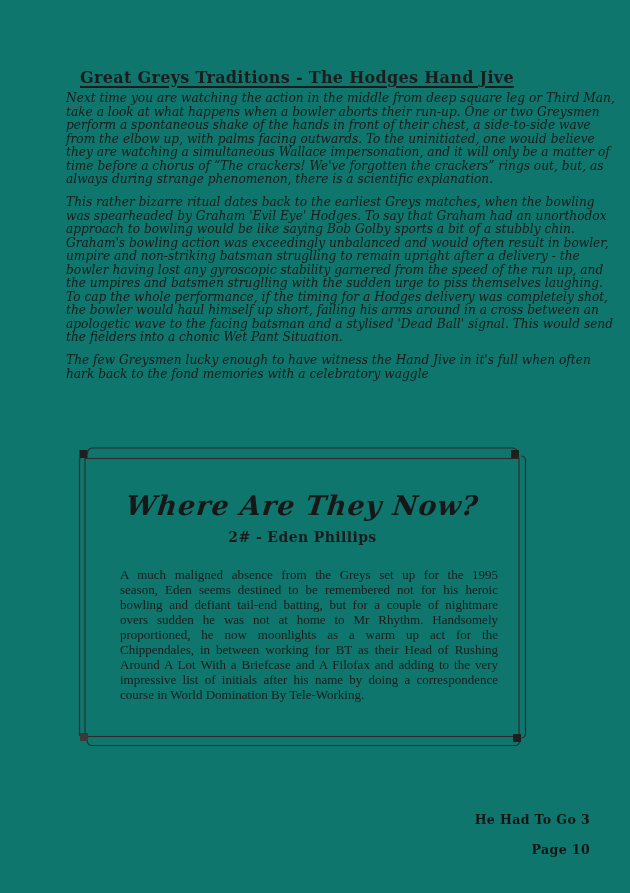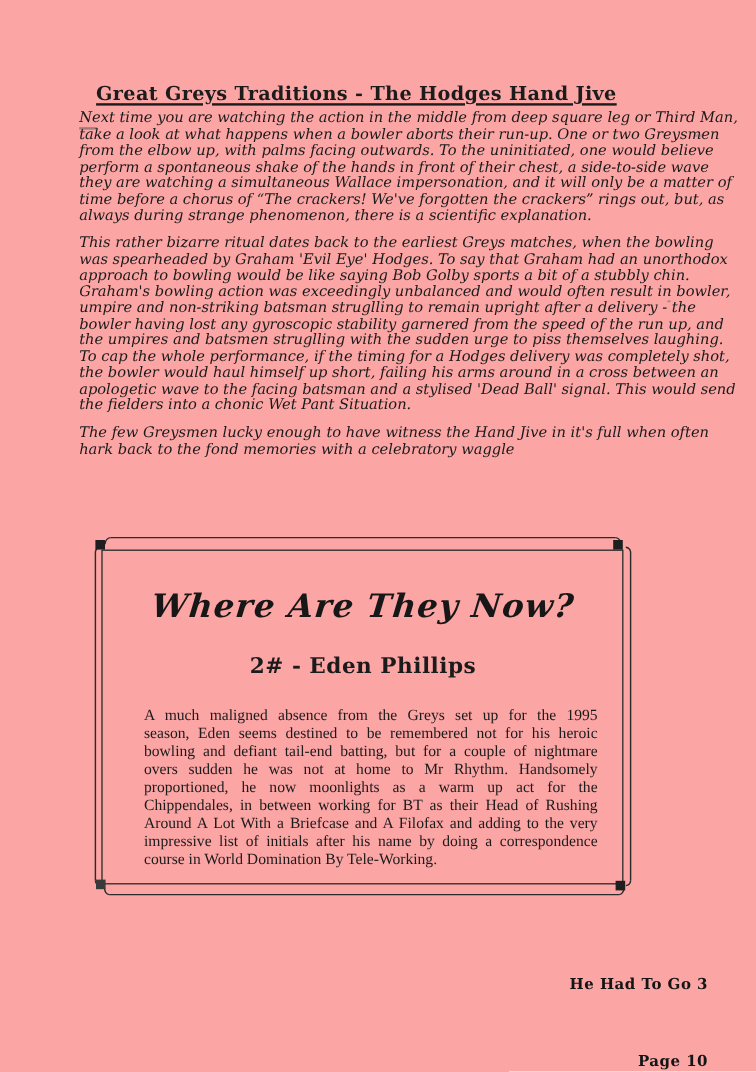--- a/index.html
+++ b/index.html
@@ -1,18 +1,18 @@
 <!DOCTYPE html>
 <html><head>
 <meta charset="utf-8">
 <style>
   html,body { margin:0; padding:0; background:#ffffff; }
   .page {
     position:relative; width:630px; height:893px;
-    background:#fca5a5; color:#1c1c1c; overflow:hidden;
+    background:#0f766e; color:#1c1c1c; overflow:hidden;
     font-family:"DejaVu Serif", serif;
   }
   
   .title {
     position:absolute; top:57px; left:0; width:594px;
     text-align:center; font-size:16px; font-weight:bold;
     letter-spacing:0.3px;
     text-decoration:underline;
     text-decoration-thickness:1.5px;
     text-underline-offset:3px;
@@ -28,56 +28,56 @@
   .cert-box { position:absolute; left:78px; top:446px; width:449px; height:302px; }
   .cert-box svg { position:absolute; left:0; top:0; }
   .box-content { position:absolute; left:0; top:0; width:449px; height:302px; }
   .script-heading {
     margin-top:44px; text-align:center;
     font-family:"DejaVu Serif", serif;
     font-style:italic; font-weight:bold; font-size:27px;
     transform:skewX(-6deg); letter-spacing:1px; color:#171717;
   }
   .sub-heading {
-    margin-top:24px; text-align:center;
-    font-size:18px; font-weight:bold; letter-spacing:0.4px; color:#1b1b1b;
+    margin-top:8px; text-align:center;
+    font-size:14px; font-weight:bold; letter-spacing:0.4px; color:#1b1b1b;
   }
   .box-par {
     margin:22px 8px 0 42px; width:378px;
     font-family:"Liberation Serif", serif;
     font-size:13px; line-height:15px; color:#1b1b1b;
   }
   .box-par .tline { text-align:justify; text-align-last:justify; }
   .box-par .tline:last-child { text-align-last:left; }
   
   .footer-line {
     position:absolute; left:0; width:590px; text-align:right;
     font-size:12.5px; font-weight:bold; letter-spacing:0.4px; color:#151515;
   }
   .footer-title { top:812px; }
-  .page-number  { top:876px; }
+  .page-number  { top:842px; }
   
   .artifact { position:absolute; background:#555; opacity:0.55; }
   .art-1 { left:66px;  top:106px; width:15px; height:1.5px; }
   .art-2 { left:579px; top:112px; width:7px;  height:1.5px; opacity:0.3; }
   .art-3 { left:556px; top:250px; width:3px;  height:2px; border-radius:50%; opacity:0.35; }
 </style>
 </head>
 <body>
 
 <div class="page">
 
   <h1 class="title">Great Greys Traditions - The Hodges Hand Jive</h1>
 
   <div class="article">
     <div class="para">
         <div class="tline">Next time you are watching the action in the middle from deep square leg or Third Man,</div>
         <div class="tline">take a look at what happens when a bowler aborts their run-up. One or two Greysmen</div>
+        <div class="tline">perform a spontaneous shake of the hands in front of their chest, a side-to-side wave</div>
         <div class="tline">from the elbow up, with palms facing outwards. To the uninitiated, one would believe</div>
-        <div class="tline">perform a spontaneous shake of the hands in front of their chest, a side-to-side wave</div>
         <div class="tline">they are watching a simultaneous Wallace impersonation, and it will only be a matter of</div>
         <div class="tline">time before a chorus of “The crackers! We've forgotten the crackers” rings out, but, as</div>
         <div class="tline">always during strange phenomenon, there is a scientific explanation.</div>
       </div>
     <div class="para">
         <div class="tline">This rather bizarre ritual dates back to the earliest Greys matches, when the bowling</div>
         <div class="tline">was spearheaded by Graham 'Evil Eye' Hodges. To say that Graham had an unorthodox</div>
         <div class="tline">approach to bowling would be like saying Bob Golby sports a bit of a stubbly chin.</div>
         <div class="tline">Graham's bowling action was exceedingly unbalanced and would often result in bowler,</div>
         <div class="tline">umpire and non-striking batsman struglling to remain upright after a delivery - the</div>

